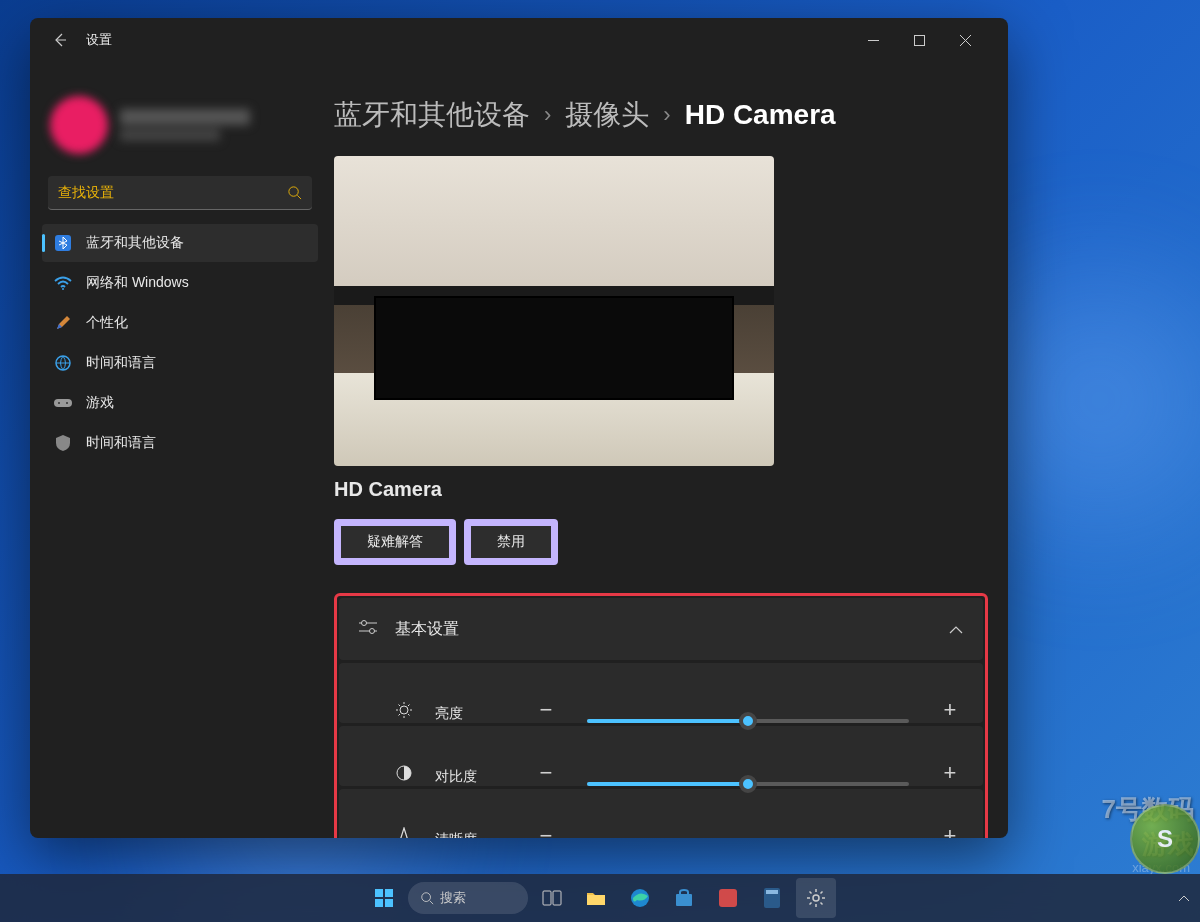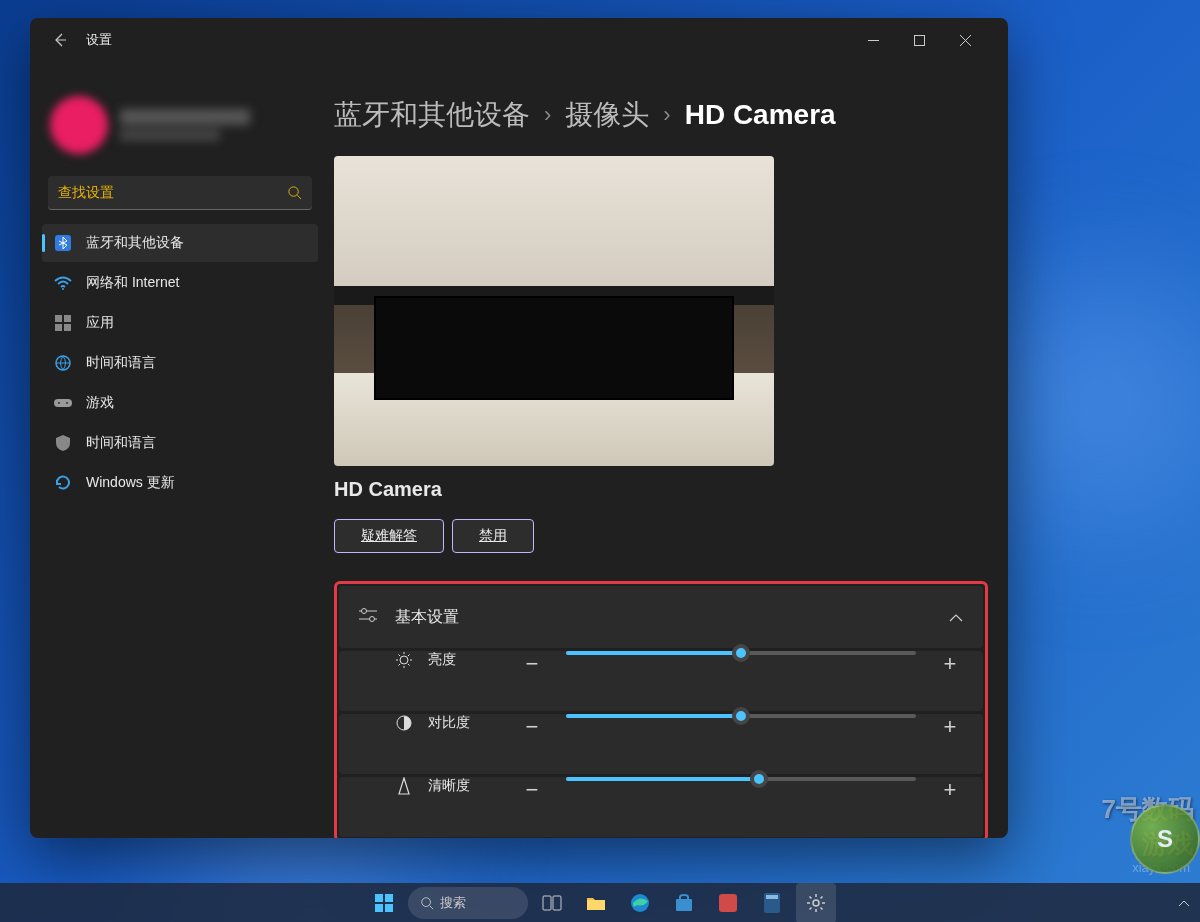--- a/index.html
+++ b/index.html
@@ -91,41 +91,41 @@
     position: relative;
     overflow: hidden;
   }
   .preview::after {
     content: ""; position: absolute; left: 40px; right: 40px; top: 140px; height: 100px;
     background: #0a0a0a; border: 2px solid #000;
   }
   .cam-name { margin-top: 12px; font-size: 20px; font-weight: 600; }
   .btn-row { display: flex; gap: 8px; margin-top: 18px; }
   .btn {
-    background: #2d2d2d; border: 1px solid #c4b5fd;
+    background: #2d2d2d; border: 7px solid #c4b5fd;
     padding: 7px 26px; border-radius: 4px;
-    font-size: 14px; color: #e8e8e8; text-decoration: underline;
+    font-size: 14px; color: #e8e8e8;
   }
 
   .panel {
     margin-top: 28px;
     border: 3px solid #e63946;
     border-radius: 6px;
     padding: 2px;
   }
   .panel-header {
     background: #2b2b2b; border-radius: 4px;
     height: 62px; display: flex; align-items: center; gap: 16px;
     padding: 0 20px;
   }
   .panel-header .ph-icon { width: 20px; }
   .panel-header .chev { margin-left: auto; color: #ccc; }
   .slider-row {
     background: #2b2b2b; border-radius: 4px; margin-top: 3px;
-    height: 60px; display: flex; align-items: flex-start; gap: 13px;
+    height: 60px; display: flex; align-items: flex-end; gap: 20px;
     padding: 0 20px 0 54px;
   }
   .slider-row .s-icon { width: 22px; text-align: center; }
   .slider-row .s-label { width: 78px; font-size: 14px; }
   .minus, .plus {
     width: 26px; height: 26px; display: flex; align-items: center; justify-content: center;
     font-size: 22px; color: #d0d0d0; font-weight: 300;
   }
   .slider {
     flex: 1; height: 4px; background: #5a5a5a; border-radius: 2px;
@@ -137,21 +137,21 @@
   }
   .slider .thumb {
     position: absolute; top: 50%; transform: translate(-50%, -50%);
     width: 18px; height: 18px; border-radius: 50%;
     background: #4cc2ff; border: 4px solid #454545;
   }
 
   
   .taskbar {
     position: absolute; left: 0; right: 0; bottom: 0;
-    height: 39px;
+    height: 48px;
     background: rgba(30, 40, 60, 0.85);
     backdrop-filter: blur(20px);
     display: flex; align-items: center; justify-content: center;
     gap: 4px;
   }
   .task-icons { display: flex; gap: 4px; align-items: center; }
   .task-item {
     width: 40px; height: 40px; border-radius: 4px;
     display: flex; align-items: center; justify-content: center;
     font-size: 20px;
@@ -245,32 +245,30 @@
             </span>
           <span>蓝牙和其他设备</span>
         </div>
         <div class="nav-item">
           <span class="nav-icon">
               <svg width="18" height="14" viewBox="0 0 18 14">
                 <path d="M1 5 Q9 -2 17 5 M4 8 Q9 3 14 8 M7 11 Q9 9 11 11" stroke="#3aa0e9" stroke-width="1.8" fill="none"></path>
                 <circle cx="9" cy="13" r="1" fill="#3aa0e9"></circle>
               </svg>
             </span>
-          <span>网络和 Internet</span>
+          <span>网络和 Windows</span>
         </div>
         <div class="nav-item">
           <span class="nav-icon">
-              <svg width="16" height="16" viewBox="0 0 16 16">
-                <rect x="0" y="0" width="7" height="7" fill="#888"></rect>
-                <rect x="9" y="0" width="7" height="7" fill="#888"></rect>
-                <rect x="0" y="9" width="7" height="7" fill="#888"></rect>
-                <rect x="9" y="9" width="7" height="7" fill="#888"></rect>
-              </svg>
-            </span>
-          <span>应用</span>
+              <svg width="18" height="18" viewBox="0 0 18 18">
+                <path d="M3 15 L5 10 L13 2 L16 5 L8 13 Z" fill="#d4873a"></path>
+                <path d="M3 15 L5 10 L8 13 Z" fill="#3a6fd4"></path>
+              </svg>
+            </span>
+          <span>个性化</span>
         </div>
         <div class="nav-item">
           <span class="nav-icon">
               <svg width="16" height="16" viewBox="0 0 16 16">
                 <circle cx="8" cy="8" r="7" fill="none" stroke="#3aa0e9" stroke-width="1.5"></circle>
                 <path d="M1 8 H15 M8 1 Q3 8 8 15 M8 1 Q13 8 8 15" stroke="#3aa0e9" fill="none"></path>
               </svg>
             </span>
           <span>时间和语言</span>
         </div>
@@ -284,29 +282,20 @@
             </span>
           <span>游戏</span>
         </div>
         <div class="nav-item">
           <span class="nav-icon">
               <svg width="14" height="16" viewBox="0 0 14 16">
                 <path d="M7 0 L14 3 V8 Q14 14 7 16 Q0 14 0 8 V3 Z" fill="#888"></path>
               </svg>
             </span>
           <span>时间和语言</span>
-        </div>
-        <div class="nav-item">
-          <span class="nav-icon">
-              <svg width="16" height="16" viewBox="0 0 16 16">
-                <path d="M2 8 A6 6 0 1 1 4 12" stroke="#3aa0e9" stroke-width="2" fill="none"></path>
-                <path d="M2 5 V9 H6" stroke="#3aa0e9" stroke-width="2" fill="none"></path>
-              </svg>
-            </span>
-          <span>Windows 更新</span>
         </div>
       </div>
     </div>
 
     <div class="content">
       <div class="breadcrumb">
         <span class="crumb">蓝牙和其他设备</span>
         <span class="sep">›</span>
         <span class="crumb">摄像头</span>
         <span class="sep">›</span>

